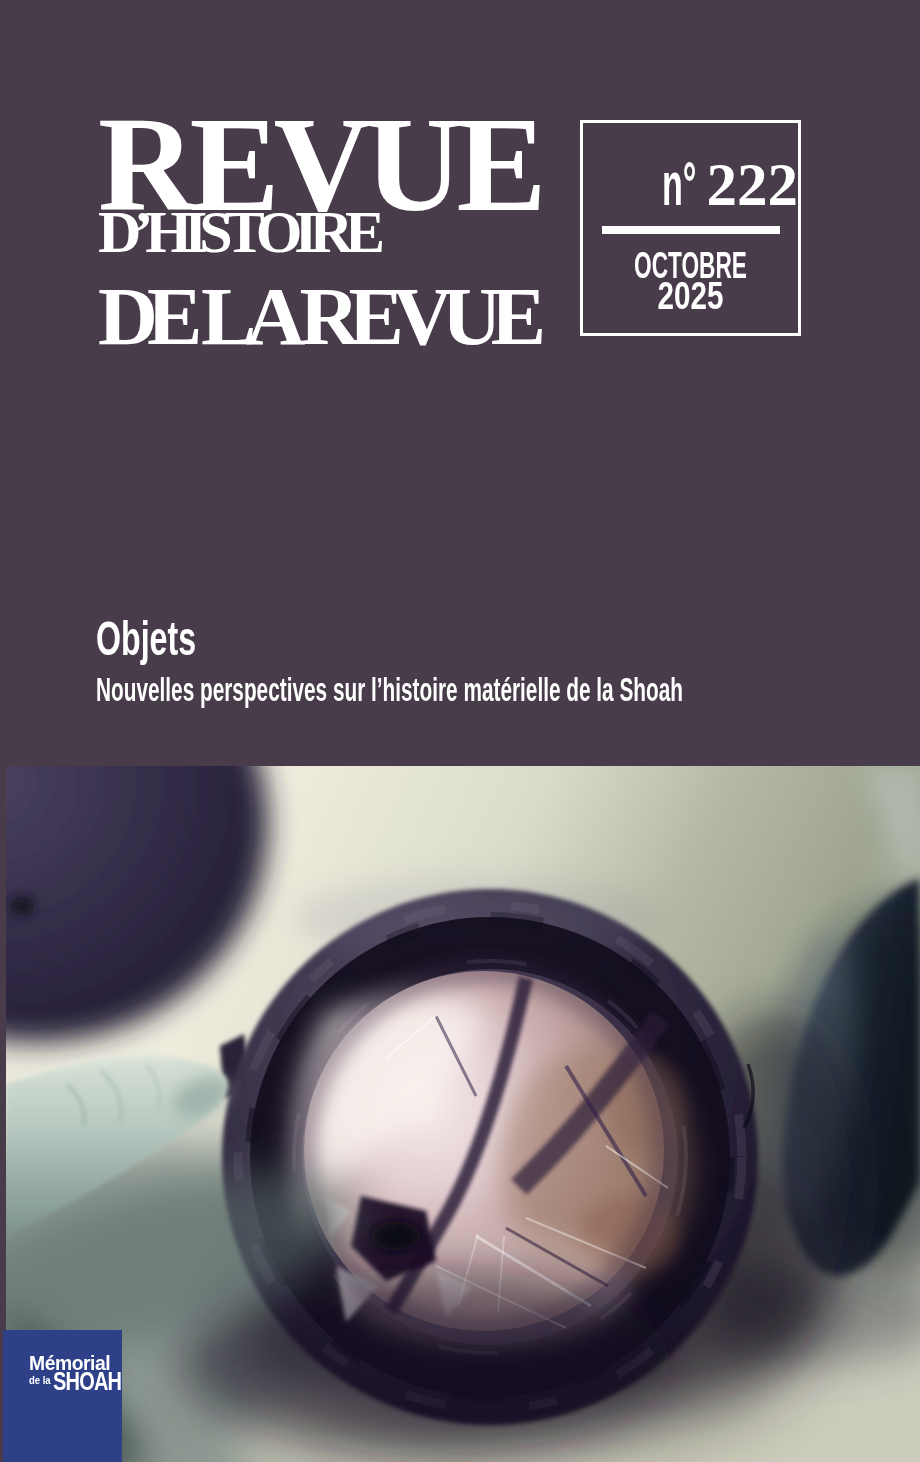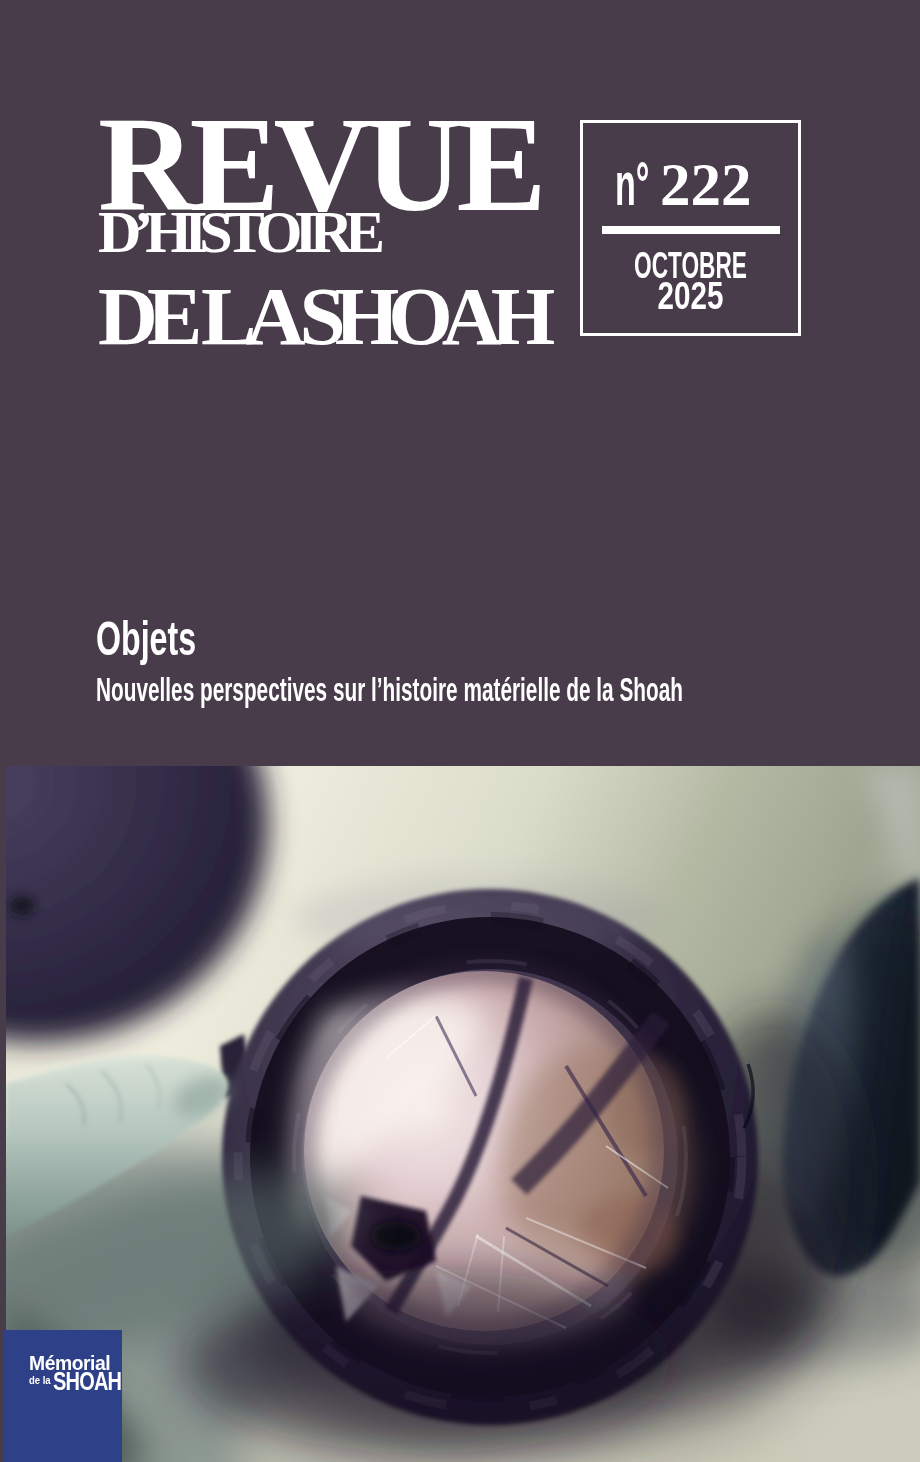--- a/index.html
+++ b/index.html
@@ -15,21 +15,21 @@
   .journal-title{margin:0;font-family:"Liberation Serif",serif;font-weight:bold;color:#fff;}
   .tl{position:absolute;left:98px;line-height:1;white-space:nowrap;display:block;}
   .tl1{top:97px;font-size:135px;letter-spacing:-6px;}
   .tl2{top:202px;font-size:60px;letter-spacing:-8px;}
   .tl3{top:275px;font-size:83px;letter-spacing:-11px;}
 
   .issue-box{
     position:absolute;left:580px;top:120px;width:221px;height:216px;
     border:3px solid #fff;box-sizing:border-box;color:#fff;
   }
-  .issue-number-row{position:absolute;top:30px;left:0;right:0;text-align:center;white-space:nowrap;}
+  .issue-number-row{position:absolute;top:30px;left:0;right:0;text-align:right;white-space:nowrap;}
   .issue-prefix{
     display:inline-block;font-weight:bold;font-size:62px;line-height:1;
     transform:scaleX(.55);transform-origin:left center;
     margin-right:-18px;margin-left:-14px;vertical-align:baseline;
   }
   .issue-number{
     display:inline-block;font-family:"Liberation Serif",serif;font-weight:bold;
     font-size:61px;line-height:1;vertical-align:baseline;
   }
   .issue-divider{position:absolute;top:103px;left:50%;margin-left:-89px;width:178px;height:8px;background:#fff;}
@@ -65,21 +65,21 @@
   .logo-large{font-size:25px;line-height:1;letter-spacing:-1px;transform:scaleX(.8);transform-origin:left center;}
 </style>
 </head>
 <body>
 
 <div class="cover">
 
   <h1 class="journal-title">
     <span class="tl tl1">REVUE</span>
     <span class="tl tl2">D’HISTOIRE</span>
-    <span class="tl tl3">DE LA SHOAH</span>
+    <span class="tl tl3">DE LA REVUE</span>
   </h1>
 
   <div class="issue-box">
     <div class="issue-number-row">
       <span class="issue-prefix">n°</span><span class="issue-number">222</span>
     </div>
     <div class="issue-divider"></div>
     <div class="issue-month">OCTOBRE</div>
     <div class="issue-year">2025</div>
   </div>

